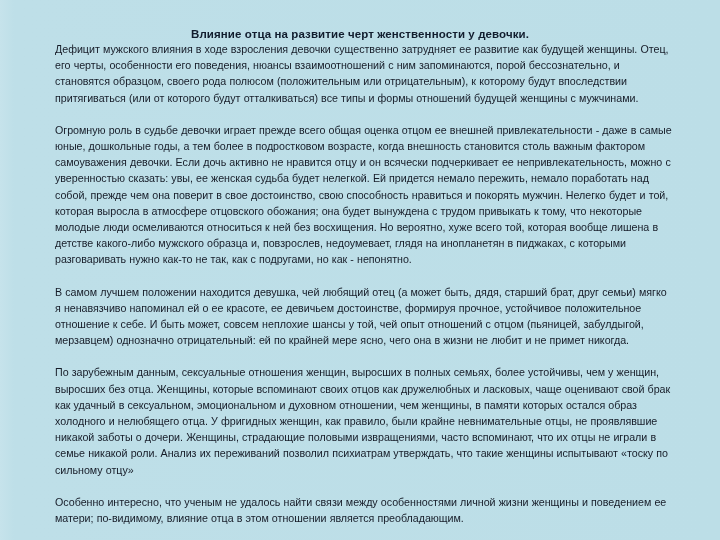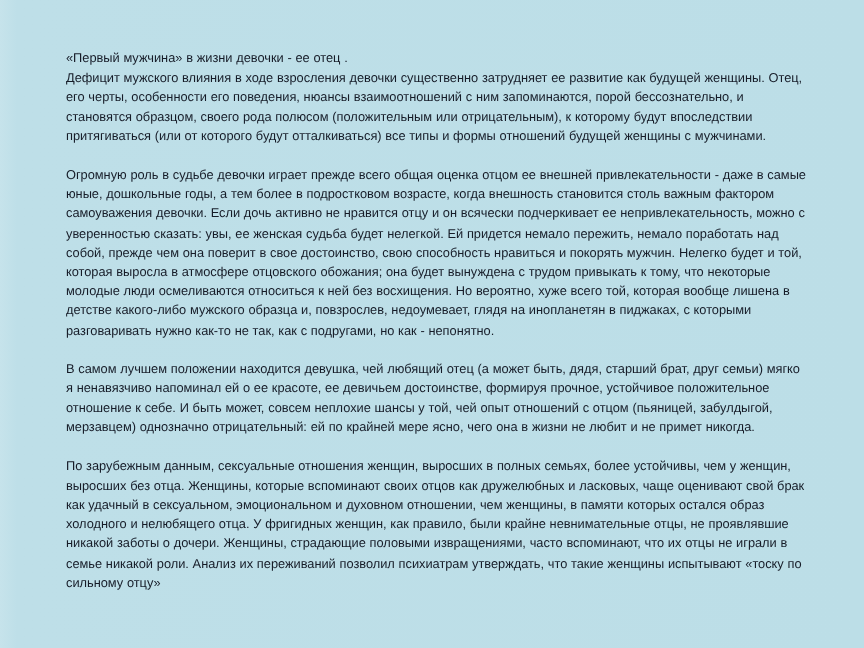--- a/index.html
+++ b/index.html
@@ -55,29 +55,30 @@
   }
   .para.lead-line {
     margin-bottom: 0px;
   }
 </style>
 </head>
 <body>
 
 <div class="slide">
 
+  <div class="slide-title">Влияние отца на развитие черт женственности у девочки.</div>
 
   <div class="body-block">
 
-    <p class="para lead-line">«Первый мужчина» в  жизни  девочки - ее  отец .</p>
 
     <p class="para">Дефицит мужского влияния в ходе взросления девочки существенно затрудняет ее развитие как будущей женщины. Отец, его черты, особенности его поведения, нюансы взаимоотношений с ним запоминаются, порой бессознательно, и становятся образцом, своего рода полюсом (положительным или отрицательным), к которому будут впоследствии притягиваться (или от которого будут отталкиваться) все типы и формы отношений будущей женщины с мужчинами.</p>
 
     <p class="para">Огромную роль в судьбе девочки играет прежде всего общая оценка отцом ее внешней привлекательности - даже в самые юные, дошкольные годы, а тем более в подростковом возрасте, когда внешность становится столь важным фактором самоуважения девочки. Если дочь активно не нравится отцу и он всячески подчеркивает ее непривлекательность, можно с уверенностью сказать: увы, ее женская судьба будет нелегкой. Ей придется немало пережить, немало поработать над собой, прежде чем она поверит в свое достоинство, свою способность нравиться и покорять мужчин. Нелегко будет и той, которая выросла в атмосфере отцовского обожания; она будет вынуждена с трудом привыкать к тому, что некоторые молодые люди осмеливаются относиться к ней без восхищения. Но вероятно, хуже всего той, которая вообще лишена в детстве какого-либо мужского образца и, повзрослев, недоумевает, глядя на инопланетян в пиджаках, с которыми разговаривать нужно как-то не так, как с подругами, но как - непонятно.</p>
 
     <p class="para">В самом лучшем положении находится девушка, чей любящий отец (а может быть, дядя, старший брат, друг семьи) мягко я ненавязчиво напоминал ей о ее красоте, ее девичьем достоинстве, формируя прочное, устойчивое положительное отношение к себе. И быть может, совсем неплохие шансы у той, чей опыт отношений с отцом (пьяницей, забулдыгой, мерзавцем) однозначно отрицательный: ей по крайней мере ясно, чего она в жизни не любит и не примет никогда.</p>
 
     <p class="para tight">По зарубежным данным, сексуальные отношения женщин, выросших в полных семьях, более устойчивы, чем у женщин, выросших без отца. Женщины, которые вспоминают своих отцов как дружелюбных и ласковых, чаще оценивают свой брак как удачный в сексуальном, эмоциональном и духовном отношении, чем женщины, в памяти которых остался образ холодного и нелюбящего отца. У фригидных женщин, как правило, были крайне невнимательные отцы, не проявлявшие никакой заботы о дочери. Женщины, страдающие половыми извращениями, часто вспоминают, что их отцы не играли в семье никакой роли. Анализ их переживаний позволил психиатрам утверждать, что такие женщины испытывают «тоску по сильному отцу»</p>
 
+    <p class="para">Особенно интересно, что ученым не удалось найти связи между особенностями личной жизни женщины и поведением ее матери; по-видимому, влияние отца в этом отношении является преобладающим.</p>
 
   </div>
 
 </div>
 
 </body></html>

